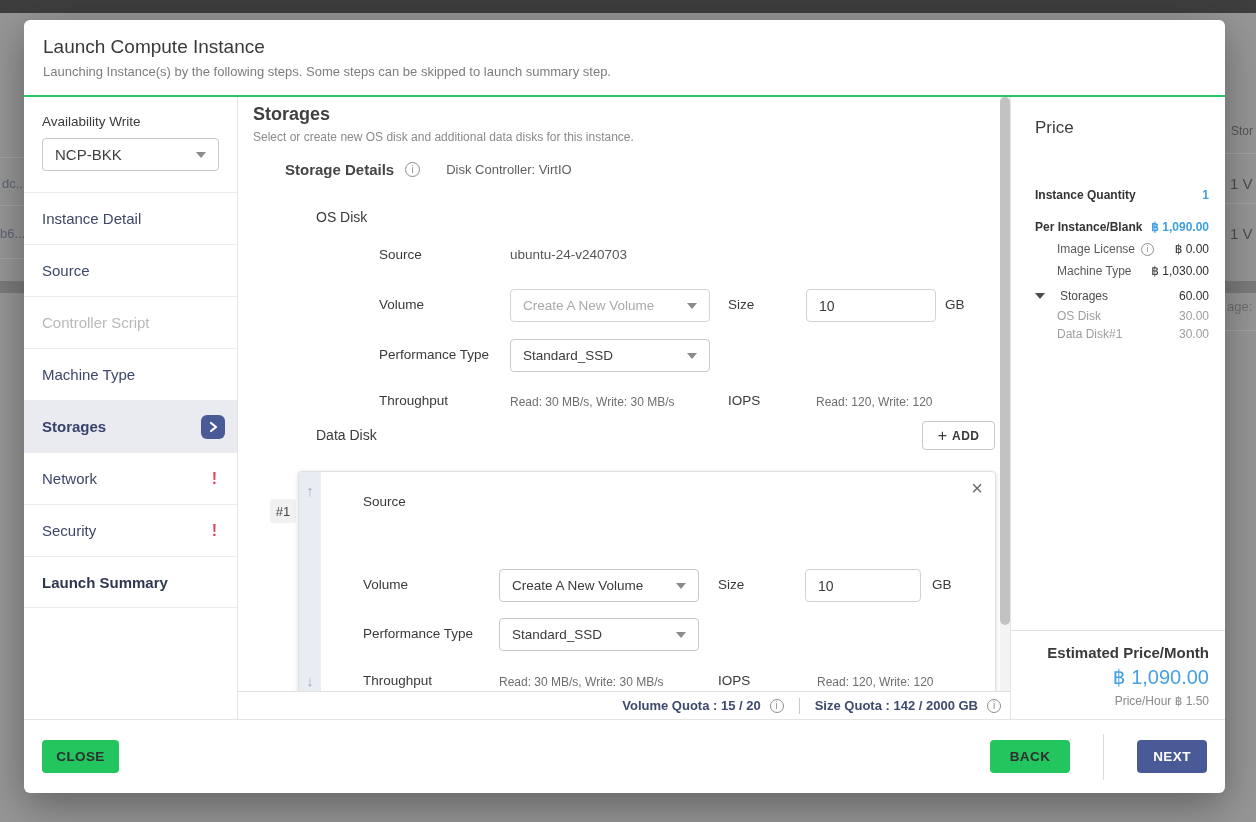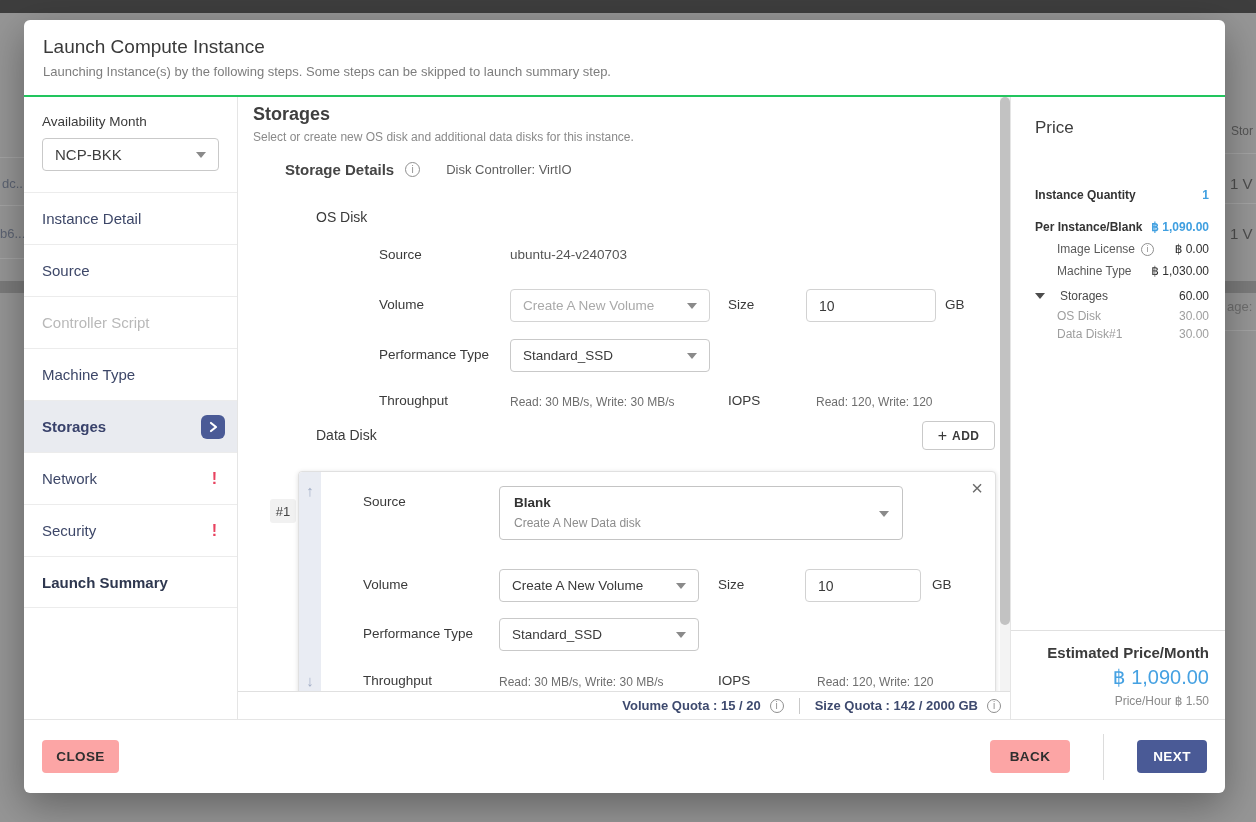--- a/index.html
+++ b/index.html
@@ -101,21 +101,21 @@
              border-top: 6px solid #4c4c4c; margin-right: 9px; }
   .info-i.p { width: 13px; height: 13px; font-size: 9px; }
   .estimated { position: absolute; left: 0; right: 0; bottom: 0; height: 89px; border-top: 1px solid #e0e0e0; text-align: right; padding-right: 16px; }
   .est-lbl { margin-top: 13px; font-size: 15px; font-weight: bold; color: #3b3b3b; }
   .est-val { margin-top: 4px; font-size: 20px; color: #45a1e2; }
   .est-hour { margin-top: 5px; font-size: 12px; color: #8a8a8a; }
 
   
   .btn { height: 33px; border: none; border-radius: 4px; font-family: "Liberation Sans", sans-serif; font-size: 13.5px;
          font-weight: bold; letter-spacing: .4px; cursor: pointer; }
-  .btn.gray { background: #fca5a5; color: #2f2f2f; }
+  .btn.gray { background: #22c55e; color: #2f2f2f; }
   .btn.close { width: 77px; }
   .btn.back { width: 80px; }
   .btn.next { width: 70px; background: #4a5a96; color: #fff; }
   .f-spacer { flex: 1; }
   .f-div { width: 1px; height: 46px; background: #dcdcdc; margin: 0 33px; }
 </style>
 </head>
 <body>
 
 <div class="stage">
@@ -139,21 +139,21 @@
 
     <div class="m-header">
       <div class="m-title">Launch Compute Instance</div>
       <div class="m-subtitle">Launching Instance(s) by the following steps. Some steps can be skipped to launch summary step.</div>
     </div>
 
     <div class="m-body">
 
       <div class="sidebar">
         <div class="az-block">
-          <div class="az-label">Availability Month</div>
+          <div class="az-label">Availability Write</div>
           <div class="az-select">
             <span class="az-value">NCP-BKK</span>
             <span class="caret"></span>
           </div>
         </div>
         <div class="side-item">
           <span>Instance Detail</span>
         </div>
         <div class="side-item">
           <span>Source</span>
@@ -230,25 +230,20 @@
           <div class="abs idx-chip" style="left:32px;top:402px;">#1</div>
 
           <div class="disk-card">
             <div class="card-strip">
               <div class="strip-arrow" style="top:10px;">↑</div>
               <div class="strip-arrow" style="top:200px;">↓</div>
             </div>
             <div class="close-x">×</div>
 
             <div class="abs lbl" style="left:64px;top:22px;">Source</div>
-            <div class="src-sel">
-              <div class="src-main">Blank</div>
-              <div class="src-sub">Create A New Data disk</div>
-              <span class="caret src-caret"></span>
-            </div>
 
             <div class="abs lbl" style="left:64px;top:105px;">Volume</div>
             <div class="abs sel" style="left:200px;top:97px;width:200px;">
               <span>Create A New Volume</span>
               <span class="caret"></span>
             </div>
             <div class="abs lbl" style="left:419px;top:105px;">Size</div>
             <input class="abs txt-input" style="left: 506px; top: 97px; width: 116px;" value="10">
             <div class="abs lbl" style="left:633px;top:105px;">GB</div>
 

